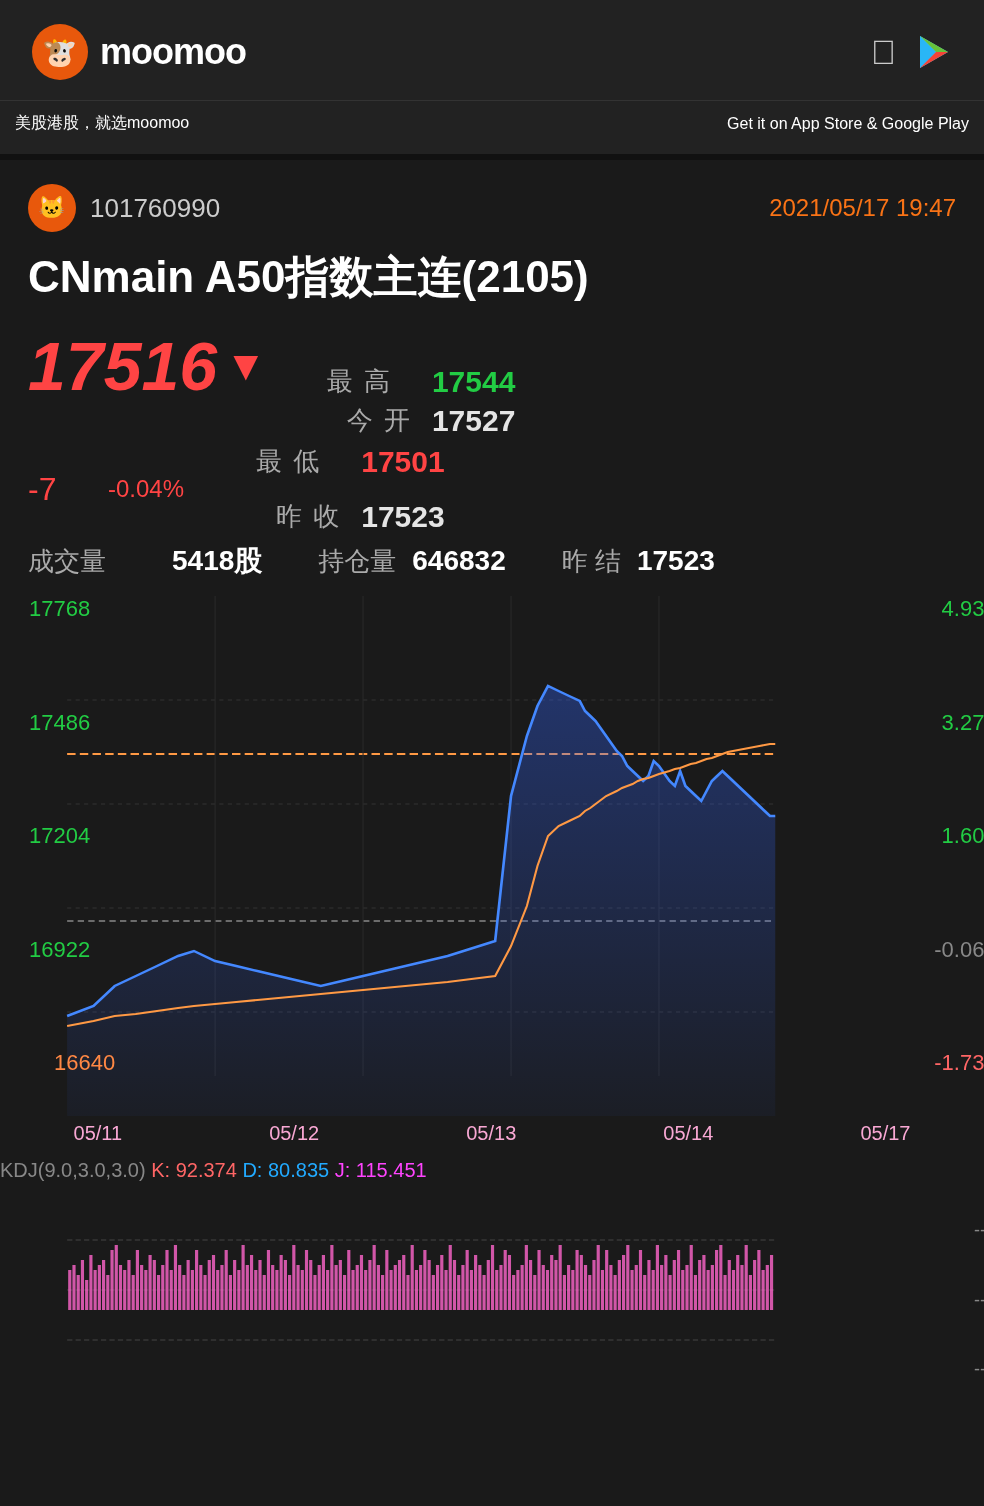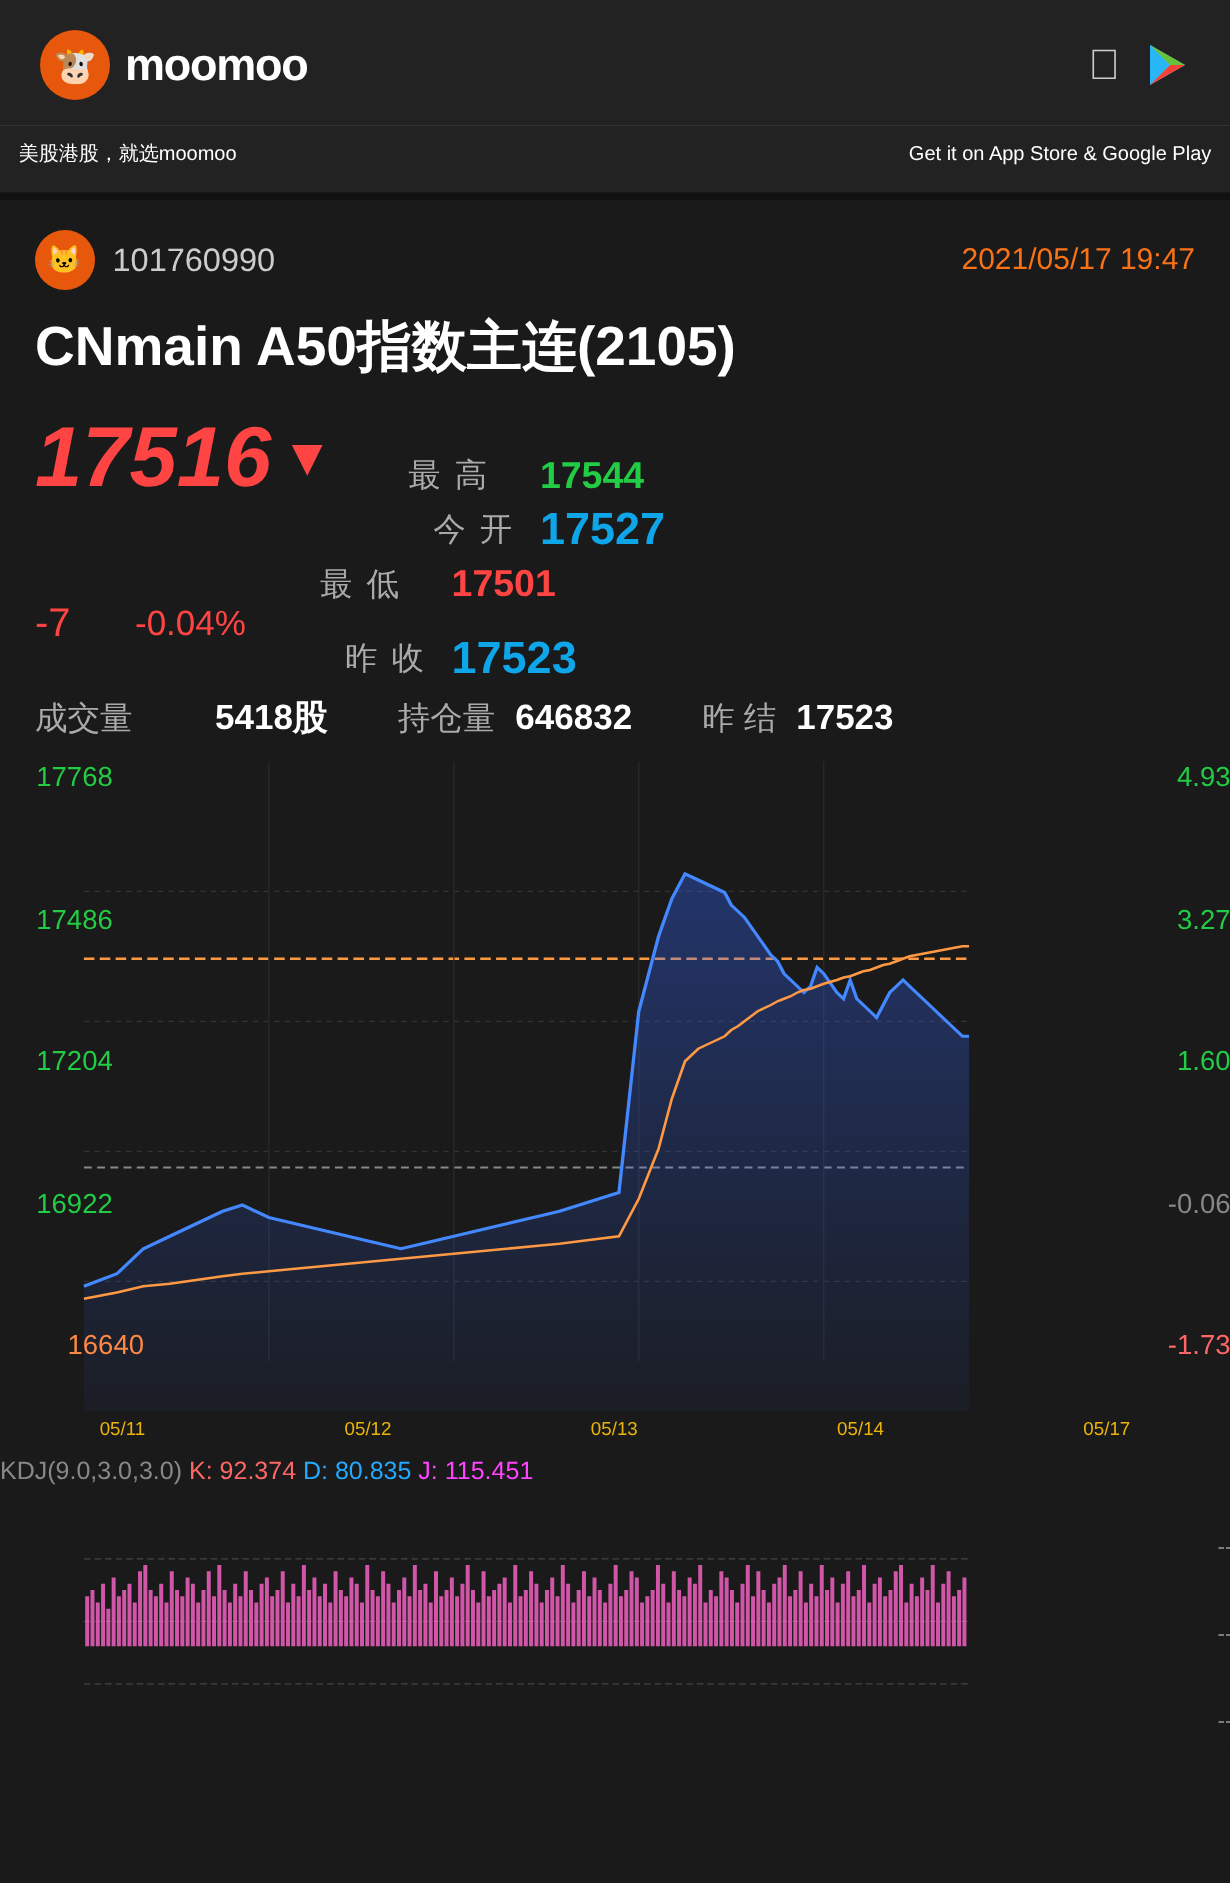--- a/index.html
+++ b/index.html
@@ -127,31 +127,31 @@
     }
     .price-arrow {
       font-size: 42px;
       color: #ff4444;
     }
     .change-abs {
       font-size: 32px;
       color: #ff4444;
     }
     .change-pct {
-      font-size: 28px;
+      font-size: 24px;
       color: #ff4444;
     }
     .p-label {
       color: #aaa;
       font-size: 26px;
       letter-spacing: 2px;
     }
     .p-val-green { color: #22cc44; font-size: 30px; font-weight: 600; }
     .p-val-red { color: #ff4444; font-size: 30px; font-weight: 600; }
-    .p-val-white { color: #0ea5e9; font-size: 36px; font-weight: 600; text-align: right; }
+    .p-val-white { color: #e5e5e5; font-size: 30px; font-weight: 600; text-align: right; }
     .vol-label { color: #aaa; font-size: 26px; }
     .vol-value { color: #fff; font-size: 28px; font-weight: 600; }
 
     
     .chart-container {
       margin: 0 -28px;
       position: relative;
       background: #1a1a1a;
     }
 
@@ -204,22 +204,22 @@
       height: 100%;
     }
 
     .x-axis {
       display: flex;
       justify-content: space-around;
       padding: 6px 28px;
       background: #1a1a1a;
     }
     .x-label {
-      color: #eab308;
-      font-size: 15px;
+      color: #f9a8d4;
+      font-size: 20px;
     }
 
     .kdj-label {
       padding: 8px 28px;
       font-size: 20px;
       color: #888;
     }
     .kdj-k { color: #ff6666; }
     .kdj-d { color: #22aaff; }
 

